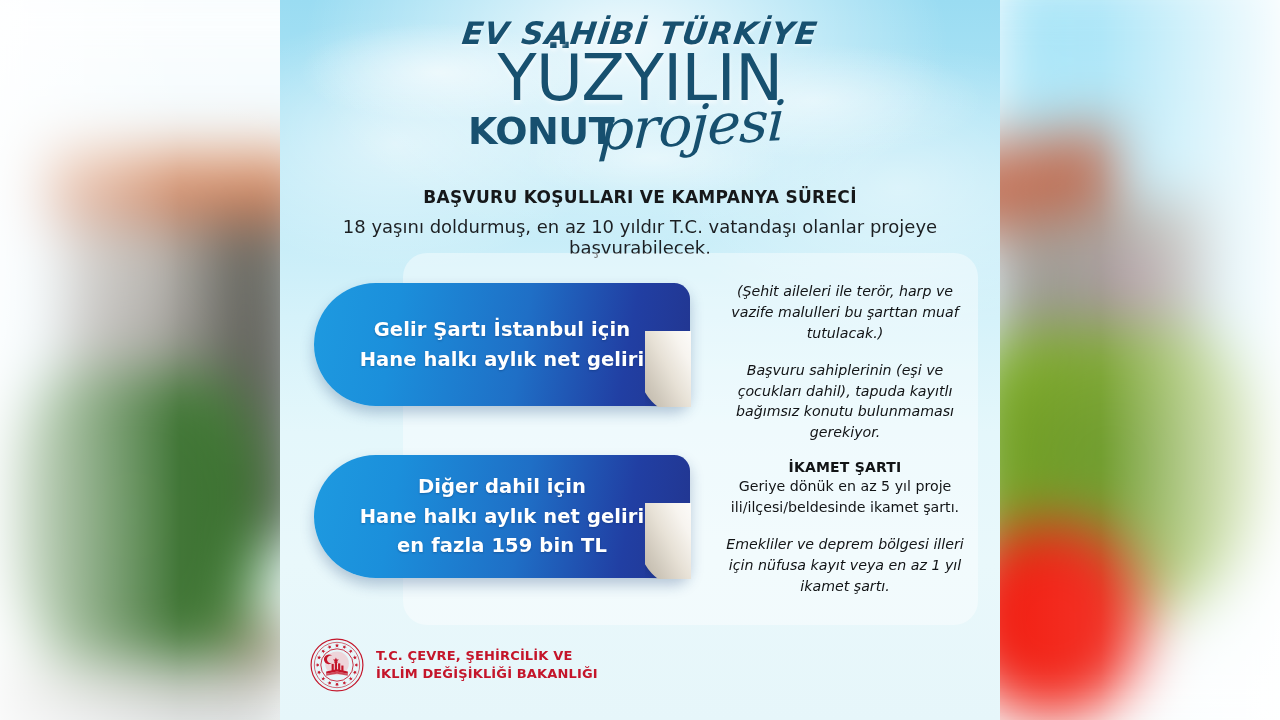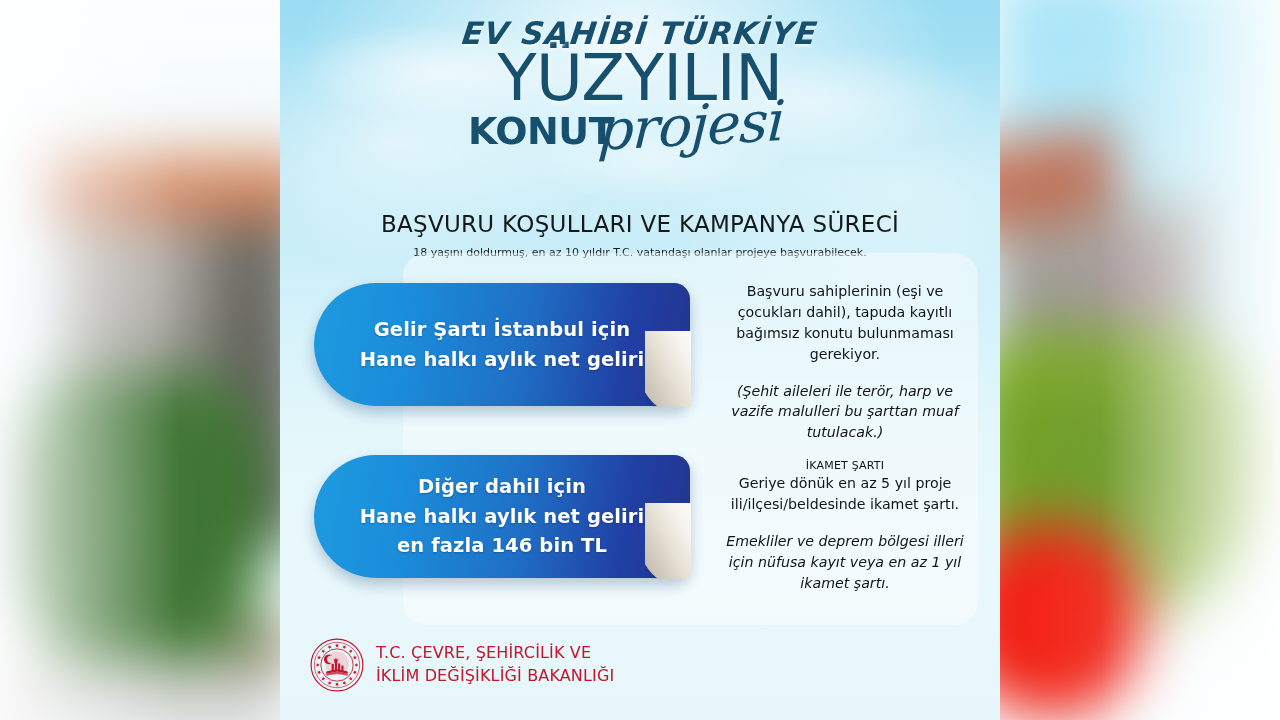--- a/index.html
+++ b/index.html
@@ -186,31 +186,30 @@
   }
 
   
   .subhead {
     position: absolute;
     left: 0; top: 188px; width: 720px;
     text-align: center;
   }
   .sub-title {
     font-family: "DejaVu Sans", sans-serif;
-    font-weight: 400;
-    font-size: 23px;
+    font-weight: 700;
+    font-size: 17px;
     letter-spacing: .3px;
     color: #16181a;
     line-height: 1.1;
-    margin-top: 24px;
   }
   .sub-note {
     margin-top: 9px;
     font-family: "DejaVu Sans", sans-serif;
-    font-size: 11px;
+    font-size: 18px;
     color: #1c1f22;
     line-height: 1.2;
   }
 
   
   .content-panel {
     position: absolute;
     left: 123px; top: 253px;
     width: 575px; height: 372px;
     background: rgba(255,255,255,.42);
@@ -279,44 +278,44 @@
   .side-col--top { top: 281px; }
   .side-col--bottom { top: 459px; }
   .side-p {
     font-size: 14.2px;
     line-height: 1.47;
     margin: 0;
   }
   .side-p + .side-p { margin-top: 16px; font-style: italic; }
   .side-p.is-italic { font-style: italic; }
   .side-h {
-    font-size: 11px;
-    font-weight: 400;
+    font-size: 14px;
+    font-weight: 700;
     margin: 0 0 1px 0;
     letter-spacing: .2px;
   }
 
   
   .ministry {
     position: absolute;
     left: 30px;
     top: 638px;
     display: flex;
     align-items: center;
     gap: 12px;
   }
   .ministry-emblem {
     width: 54px;
     height: 54px;
     flex: 0 0 54px;
   }
   .ministry-text {
     font-family: "DejaVu Sans", sans-serif;
-    font-weight: 400;
-    font-size: 16px;
+    font-weight: 700;
+    font-size: 13px;
     line-height: 1.42;
     color: #c4152a;
     letter-spacing: .15px;
     white-space: pre-line;
   }
 </style>
 </head>
 <body>
 
 <div class="stage">
@@ -359,27 +358,27 @@
 
     <div class="card card--one">
       <div class="card-line">Gelir Şartı İstanbul için</div>
       <div class="card-line">Hane halkı aylık net geliri</div>
       <div class="card-curl"></div>
     </div>
 
     <div class="card card--two">
       <div class="card-line">Diğer dahil için</div>
       <div class="card-line">Hane halkı aylık net geliri</div>
-      <div class="card-line">en fazla 146 bin TL</div>
+      <div class="card-line">en fazla 159 bin TL</div>
       <div class="card-curl"></div>
     </div>
 
     <div class="side-col side-col--top">
+      <p class="side-p is-italic">(Şehit aileleri ile terör, harp ve vazife malulleri bu şarttan muaf tutulacak.)</p>
       <p class="side-p">Başvuru sahiplerinin (eşi ve çocukları dahil), tapuda kayıtlı bağımsız konutu bulunmaması gerekiyor.</p>
-      <p class="side-p is-italic">(Şehit aileleri ile terör, harp ve vazife malulleri bu şarttan muaf tutulacak.)</p>
     </div>
 
     <div class="side-col side-col--bottom">
       <p class="side-h">İKAMET ŞARTI</p>
       <p class="side-p">Geriye dönük en az 5 yıl proje ili/ilçesi/beldesinde ikamet şartı.</p>
       <p class="side-p">Emekliler ve deprem bölgesi illeri için nüfusa kayıt veya en az 1 yıl ikamet şartı.</p>
     </div>
 
     <div class="ministry">
       <svg class="ministry-emblem" viewBox="0 0 100 100">

